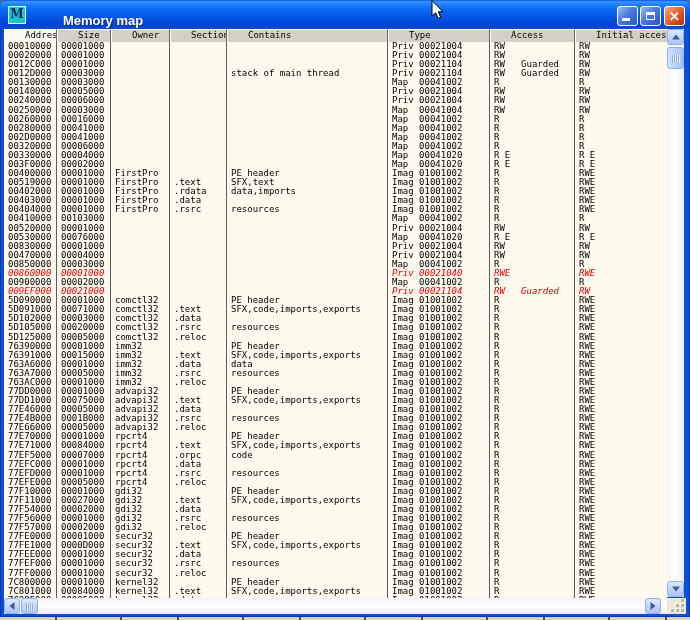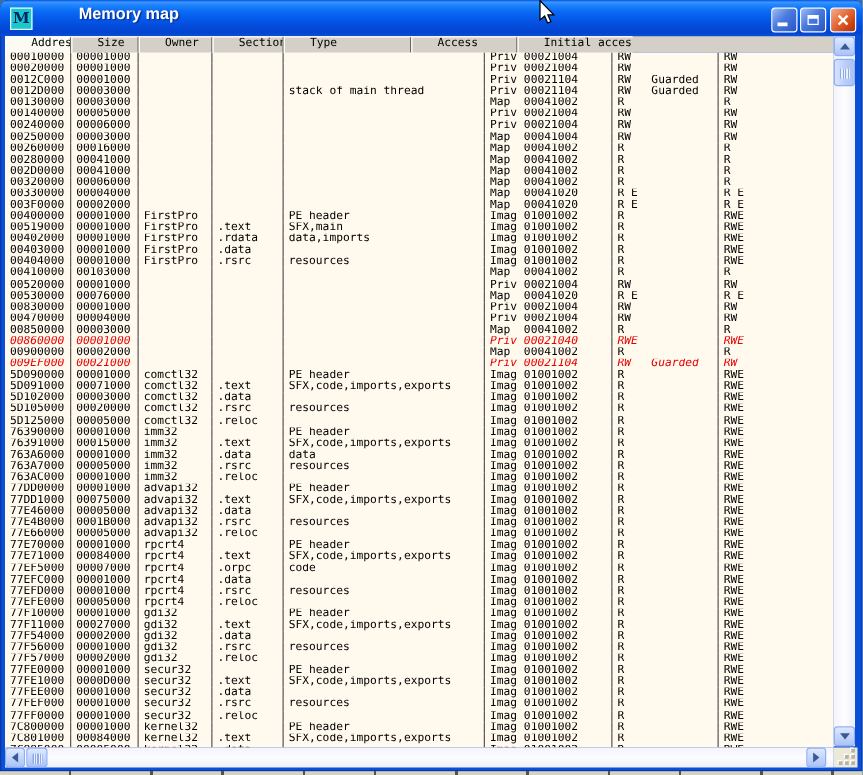--- a/index.html
+++ b/index.html
@@ -8,21 +8,21 @@
   
   .window{position:absolute;left:0;top:0;width:690px;height:617px;
           background:#0b4fd7;border-radius:7px 7px 0 0;
           box-shadow:inset 0 0 0 1px #0837a8;}
   .titlebar{position:absolute;left:0;top:0;width:690px;height:29px;
             border-radius:7px 7px 0 0;
             background:linear-gradient(180deg,#0454e0 0%,#3d95ff 6%,#2288ff 12%,#0a6cf5 30%,#0557e8 55%,#034ada 75%,#0443ce 90%,#0a50d8 100%);}
   .app-icon{position:absolute;left:8px;top:6px;width:16px;height:16px;
             background:#19c8c8;border:1px solid #e8f6ff;
             color:#00206a;font:bold 12px/15px "DejaVu Serif",serif;text-align:center;}
-  .title-text{position:absolute;left:30px;top:2px;color:#fff;
+  .title-text{position:absolute;left:30px;top:12px;color:#fff;
               font:bold 13px/17px "Liberation Sans",sans-serif;
               text-shadow:1px 1px 1px #0a2d87;padding-left:33px;}
   .winbtn{position:absolute;top:6px;width:21px;height:20px;border:1px solid #fff;
           border-radius:3px;box-sizing:border-box;}
   .btn-blue{background:linear-gradient(135deg,#9ebcf5 0%,#4a7ae0 45%,#2a55c2 100%);}
   .btn-min{right:52px}.btn-max{right:29px}
   .btn-close{right:5px;background:linear-gradient(135deg,#f5ab8b 0%,#e8713f 40%,#ce4314 75%,#aa3408 100%);}
   .glyph-min{position:absolute;left:4px;bottom:4px;width:8px;height:3px;background:#fff;}
   .glyph-max{position:absolute;left:5px;top:5px;width:9px;height:8px;
              border:1px solid #fff;border-top-width:3px;box-sizing:border-box;}
@@ -89,20 +89,21 @@
       <div class="winbtn btn-close">
         <span class="glyph-x">✕</span>
       </div>
     </div>
 
     <div class="hdr">
       <div class="hcell c0 sorted">Address</div>
       <div class="hcell c1">Size</div>
       <div class="hcell c2">Owner</div>
       <div class="hcell c3">Section</div>
+      <div class="hcell c4">Contains</div>
       <div class="hcell c5">Type</div>
       <div class="hcell c6">Access</div>
       <div class="hcell c7">Initial access</div>
     </div>
 
     <div class="tbody">
         <div class="row">
           <div class="cell c0">00010000</div>
           <div class="cell c1">00001000</div>
           <div class="cell c2"></div>
@@ -250,21 +251,21 @@
           <div class="cell c4">PE header</div>
           <div class="cell c5">Imag 01001002</div>
           <div class="cell c6">R</div>
           <div class="cell c7">RWE</div>
         </div>
         <div class="row">
           <div class="cell c0">00519000</div>
           <div class="cell c1">00001000</div>
           <div class="cell c2">FirstPro</div>
           <div class="cell c3">.text</div>
-          <div class="cell c4">SFX,main</div>
+          <div class="cell c4">SFX,text</div>
           <div class="cell c5">Imag 01001002</div>
           <div class="cell c6">R</div>
           <div class="cell c7">RWE</div>
         </div>
         <div class="row">
           <div class="cell c0">00402000</div>
           <div class="cell c1">00001000</div>
           <div class="cell c2">FirstPro</div>
           <div class="cell c3">.rdata</div>
           <div class="cell c4">data,imports</div>

